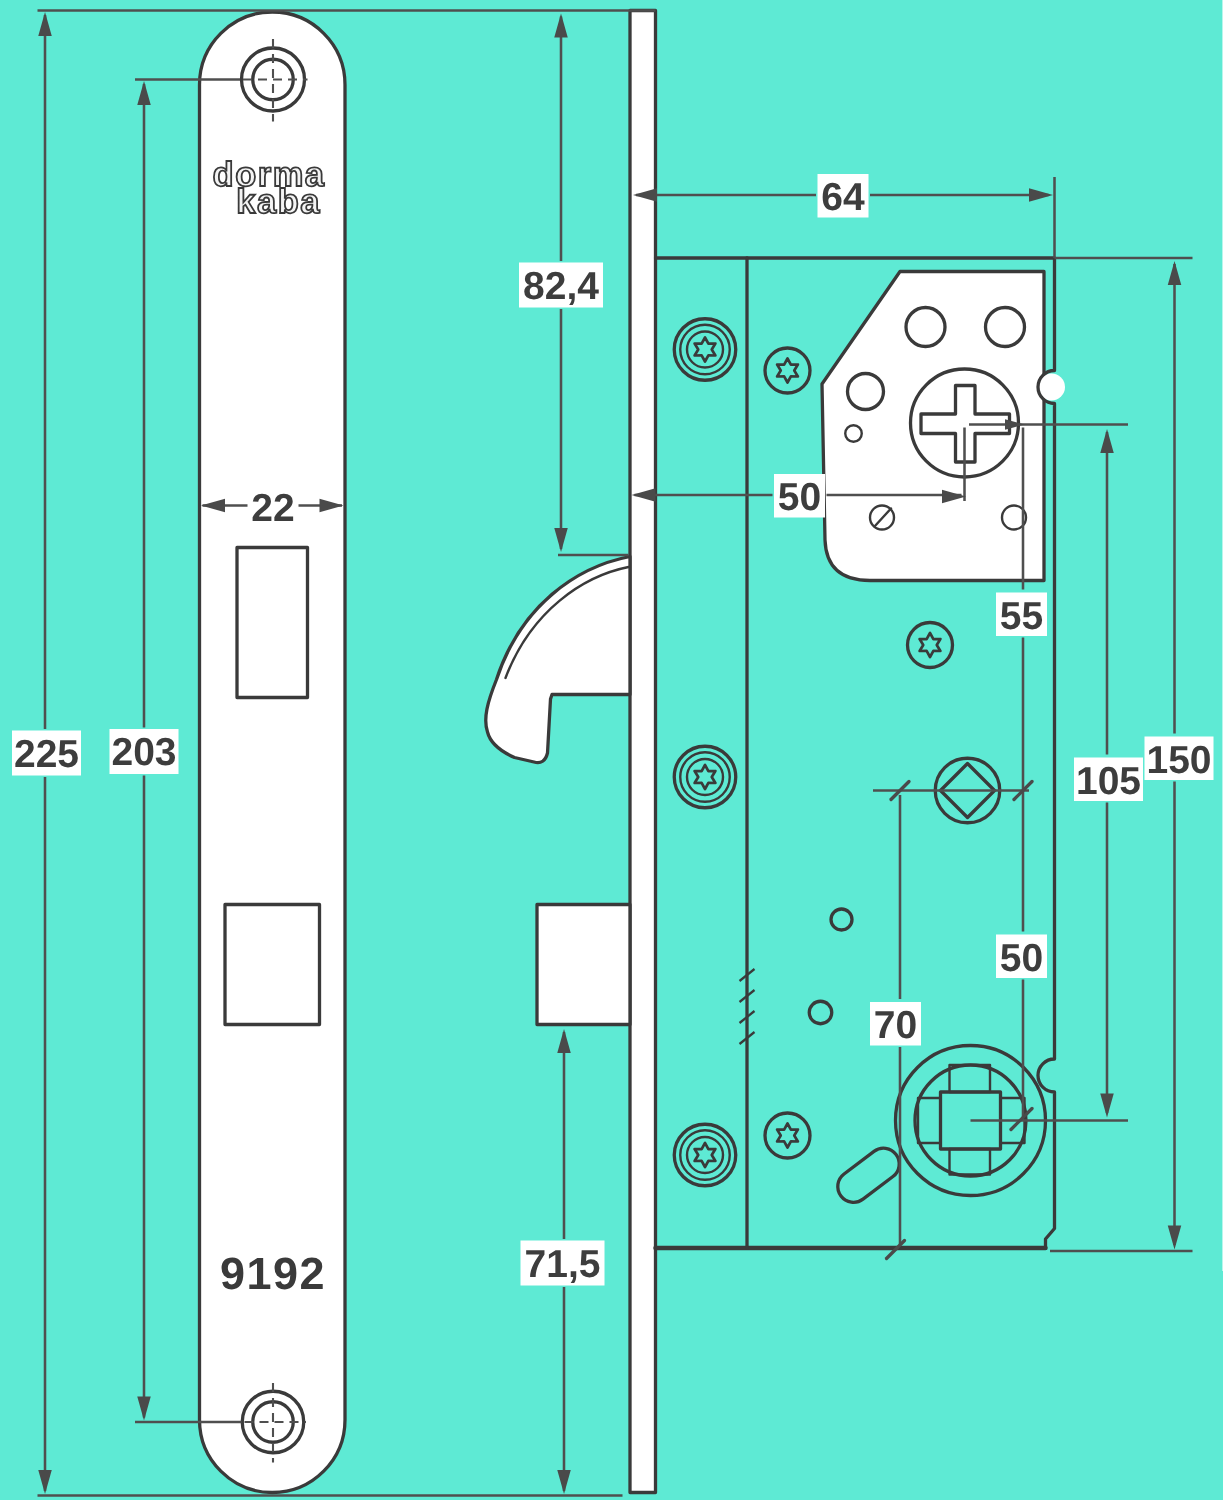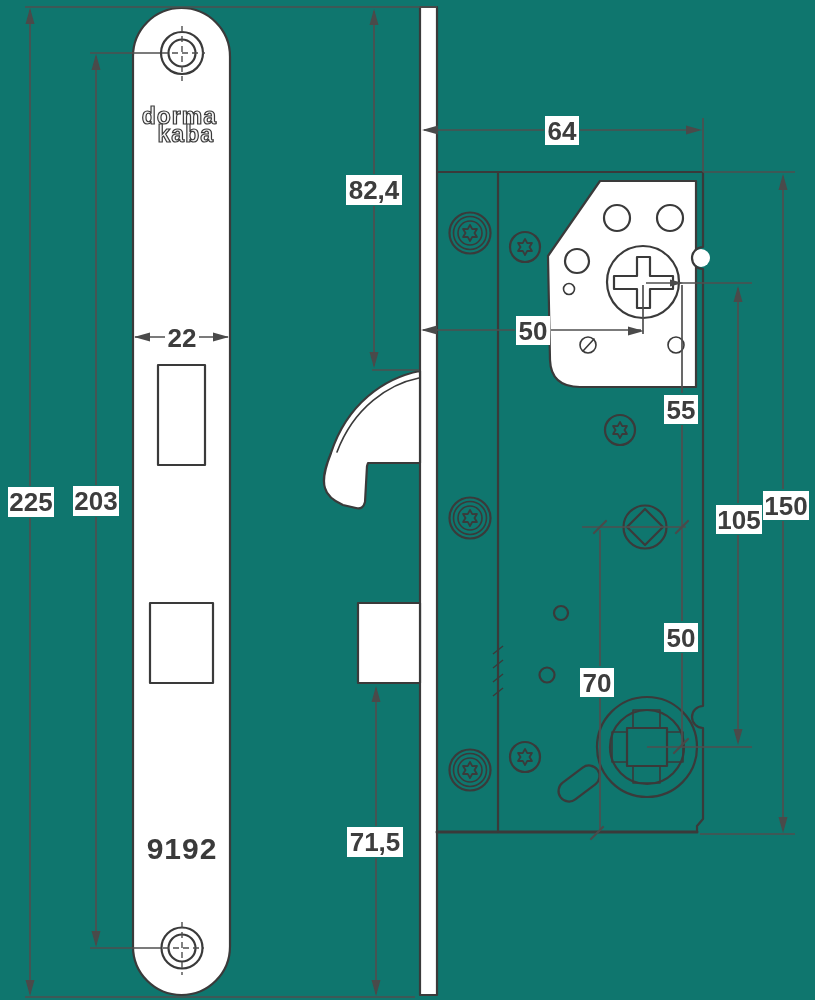--- a/index.html
+++ b/index.html
@@ -1,16 +1,16 @@
 <!DOCTYPE html>
 <html><head>
 <meta charset="utf-8">
 <style>
   html,body{margin:0;padding:0;background:#ffffff;}
-  .stage{width:815px;height:1000px;position:relative;background:#0f766e;overflow:hidden;}
+  .stage{width:815px;height:1000px;position:relative;background:#5eead4;overflow:hidden;}
   svg{display:block;}
   .outline{fill:none;stroke:#3a3a3a;stroke-width:2.2;stroke-linejoin:round;stroke-linecap:round;}
   .thin{stroke-width:1.6;}
   .thick{stroke-width:3;}
   .fillw{fill:#ffffff;}
   .dimline{fill:none;stroke:#4f4f4f;stroke-width:1.7;stroke-linecap:butt;}
   .dimdash{fill:none;stroke:#4f4f4f;stroke-width:1.4;stroke-dasharray:6 4;}
   .arrow{fill:#4a4a4a;stroke:none;}
   .tick{stroke:#4a4a4a;stroke-width:2.2;stroke-linecap:round;}
   .labelbg{fill:#ffffff;stroke:none;}

